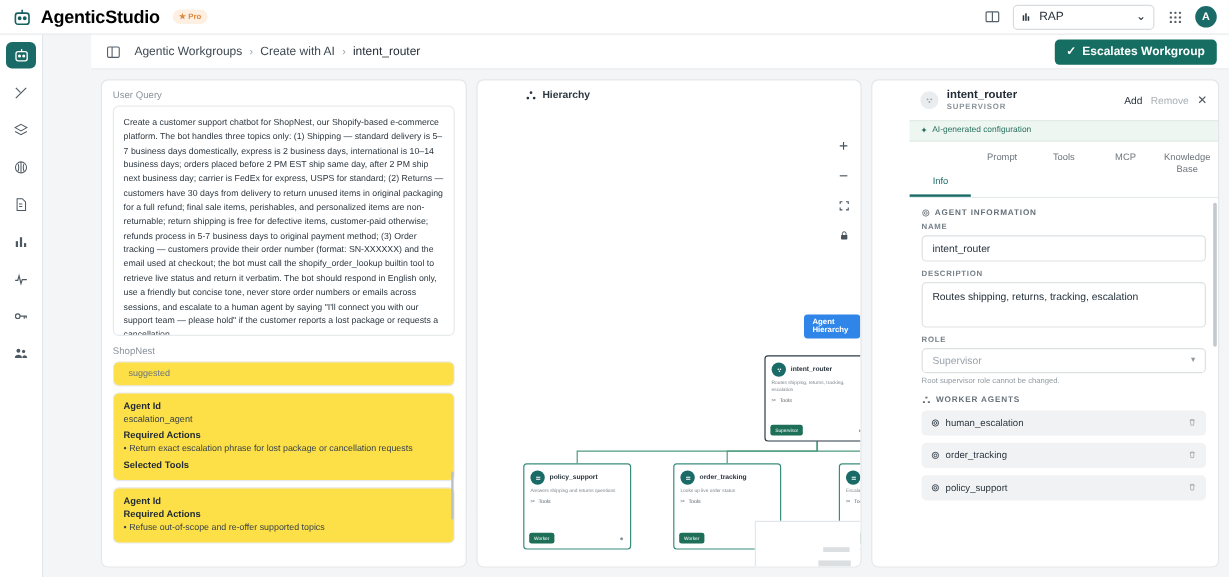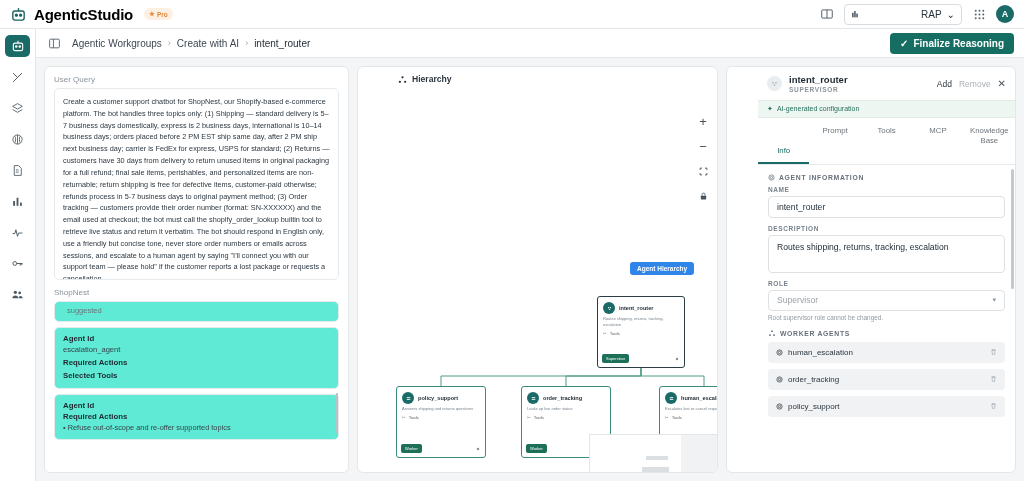--- a/index.html
+++ b/index.html
@@ -15,34 +15,34 @@
     height: 29px; background:#ffffff; border-bottom:1px solid #e4e7e9;
     display:flex; align-items:center; padding:0 10px; flex:0 0 29px;
   }
   .brand { display:flex; align-items:center; gap:7px; }
   .brand-logo { width:17px; height:17px; color:#15615e; display:flex; }
   .brand-name { font-size:15px; font-weight:bold; color:#000000; letter-spacing:-.2px; }
   .pro-badge {
     display:flex; align-items:center; gap:2px; background:#fdf0e3; color:#e0883c;
     font-size:6.5px; font-weight:bold; padding:2px 5px; border-radius:9px; margin-left:4px;
   }
-  .topbar-right { margin-left:auto; display:flex; align-items:center; gap:9px;text-align:right; }
+  .topbar-right { margin-left:auto; display:flex; align-items:center; gap:9px; }
   .icon-btn { width:16px; height:16px; color:#55606a; display:flex; align-items:center; justify-content:center; }
   .workspace-select {
     display:flex; align-items:center; gap:5px; border:1px solid #d8dcdf; border-radius:4px;
     height:21px; padding:0 6px; min-width:118px; font-size:10px; color:#26323c; background:#fff;
   }
   .workspace-select .ws-label { flex:1; }
   .avatar {
     width:18px; height:18px; border-radius:50%; background:#1a6b68; color:#fff;
     font-size:9px; display:flex; align-items:center; justify-content:center; font-weight:bold;
   }
 
   
-  .body { flex:1; display:flex; min-height:0; }
+  .body { flex:1; display:flex; min-height:0;gap:40px; }
 
   
   .rail {
     width:36px; background:#ffffff; border-right:1px solid #e4e7e9;
     display:flex; flex-direction:column; align-items:center; padding-top:6px; gap:9px; flex:0 0 36px;
   }
   .rail-item { width:25px; height:22px; border-radius:5px; display:flex; align-items:center; justify-content:center; color:#4e5a63; }
   .rail-item.active { background:#1a6b68; color:#fff; }
 
   
@@ -67,21 +67,21 @@
   
   .leftpane { width:305px; flex:0 0 305px; display:flex; flex-direction:column; padding:8px 9px; min-height:0; }
   .pane-label { font-size:8px; color:#8b949c; margin-bottom:4px; }
   .query-box {
     border:1px solid #e7eaec; border-radius:5px; background:#fff; padding:7px 8px;
     font-size:7.3px; line-height:1.62; color:#2c3740; max-height:192px; overflow:hidden;
   }
   .reason-wrap { margin-top:8px; display:flex; flex-direction:column; min-height:0; flex:1; }
   .reason-scroll { position:relative; border-radius:5px; overflow:hidden; flex:1; }
   .reason-card {
-    border:1px solid #e7eaec; border-radius:5px; padding:6px 8px; margin-bottom:5px; background:#5eead4;
+    border:1px solid #e7eaec; border-radius:5px; padding:6px 8px; margin-bottom:5px; background:#fde047;
   }
   .reason-card.partial { color:#6b747c; font-size:7.5px; padding:4px 8px 6px 12px; }
   .rc-key { font-size:7.8px; font-weight:bold; color:#1f2933; margin-bottom:2px; }
   .rc-val { font-size:7.6px; color:#39434c; margin-bottom:4px; }
   .rc-bullet { font-size:7.4px; color:#39434c; line-height:1.4; }
   .scrollthumb { position:absolute; right:1px; top:92px; width:2.5px; height:40px; background:#b9c0c6; border-radius:2px; }
 
   
   .centerpane { flex:1; min-width:0; position:relative; overflow:hidden; display:flex; flex-direction:column; }
   .center-head { display:flex; align-items:center; gap:5px; padding:7px 9px 0 9px; font-size:8.6px; font-weight:bold; color:#2b3640; }
@@ -297,39 +297,40 @@
         </span>
         <div class="crumbs">
           <span class="crumb">Agentic Workgroups</span>
           <span class="crumb-sep">›</span>
           <span class="crumb">Create with AI</span>
           <span class="crumb-sep">›</span>
           <span class="crumb cur">intent_router</span>
         </div>
         <button class="finalize-btn">
           <span>✓</span>
-          <span>Finalize Reasoning</span>
+          <span>Escalates Workgroup</span>
         </button>
       </div>
 
       <div class="work">
 
         <div class="panel leftpane">
           <div class="pane-label">User Query</div>
           <div class="query-box">Create a customer support chatbot for ShopNest, our Shopify-based e-commerce platform. The bot handles three topics only: (1) Shipping — standard delivery is 5–7 business days domestically, express is 2 business days, international is 10–14 business days; orders placed before 2 PM EST ship same day, after 2 PM ship next business day; carrier is FedEx for express, USPS for standard; (2) Returns — customers have 30 days from delivery to return unused items in original packaging for a full refund; final sale items, perishables, and personalized items are non-returnable; return shipping is free for defective items, customer-paid otherwise; refunds process in 5-7 business days to original payment method; (3) Order tracking — customers provide their order number (format: SN-XXXXXX) and the email used at checkout; the bot must call the shopify_order_lookup builtin tool to retrieve live status and return it verbatim. The bot should respond in English only, use a friendly but concise tone, never store order numbers or emails across sessions, and escalate to a human agent by saying "I'll connect you with our support team — please hold" if the customer reports a lost package or requests a cancellation.</div>
 
           <div class="reason-wrap">
             <div class="pane-label">ShopNest</div>
             <div class="reason-scroll">
               <div class="reason-card partial">suggested</div>
 
               <div class="reason-card">
                 <div class="rc-key">Agent Id</div>
                 <div class="rc-val">escalation_agent</div>
                 <div class="rc-key">Required Actions</div>
+                <div class="rc-bullet">• Return exact escalation phrase for lost package or cancellation requests</div>
                 <div class="rc-key" style="margin-top:4px">Selected Tools</div>
               </div>
 
               <div class="reason-card">
                 <div class="rc-key">Agent Id</div>
                 <div class="rc-key">Required Actions</div>
                 <div class="rc-bullet">• Refuse out-of-scope and re-offer supported topics</div>
               </div>
               <div class="scrollthumb"></div>
             </div>

